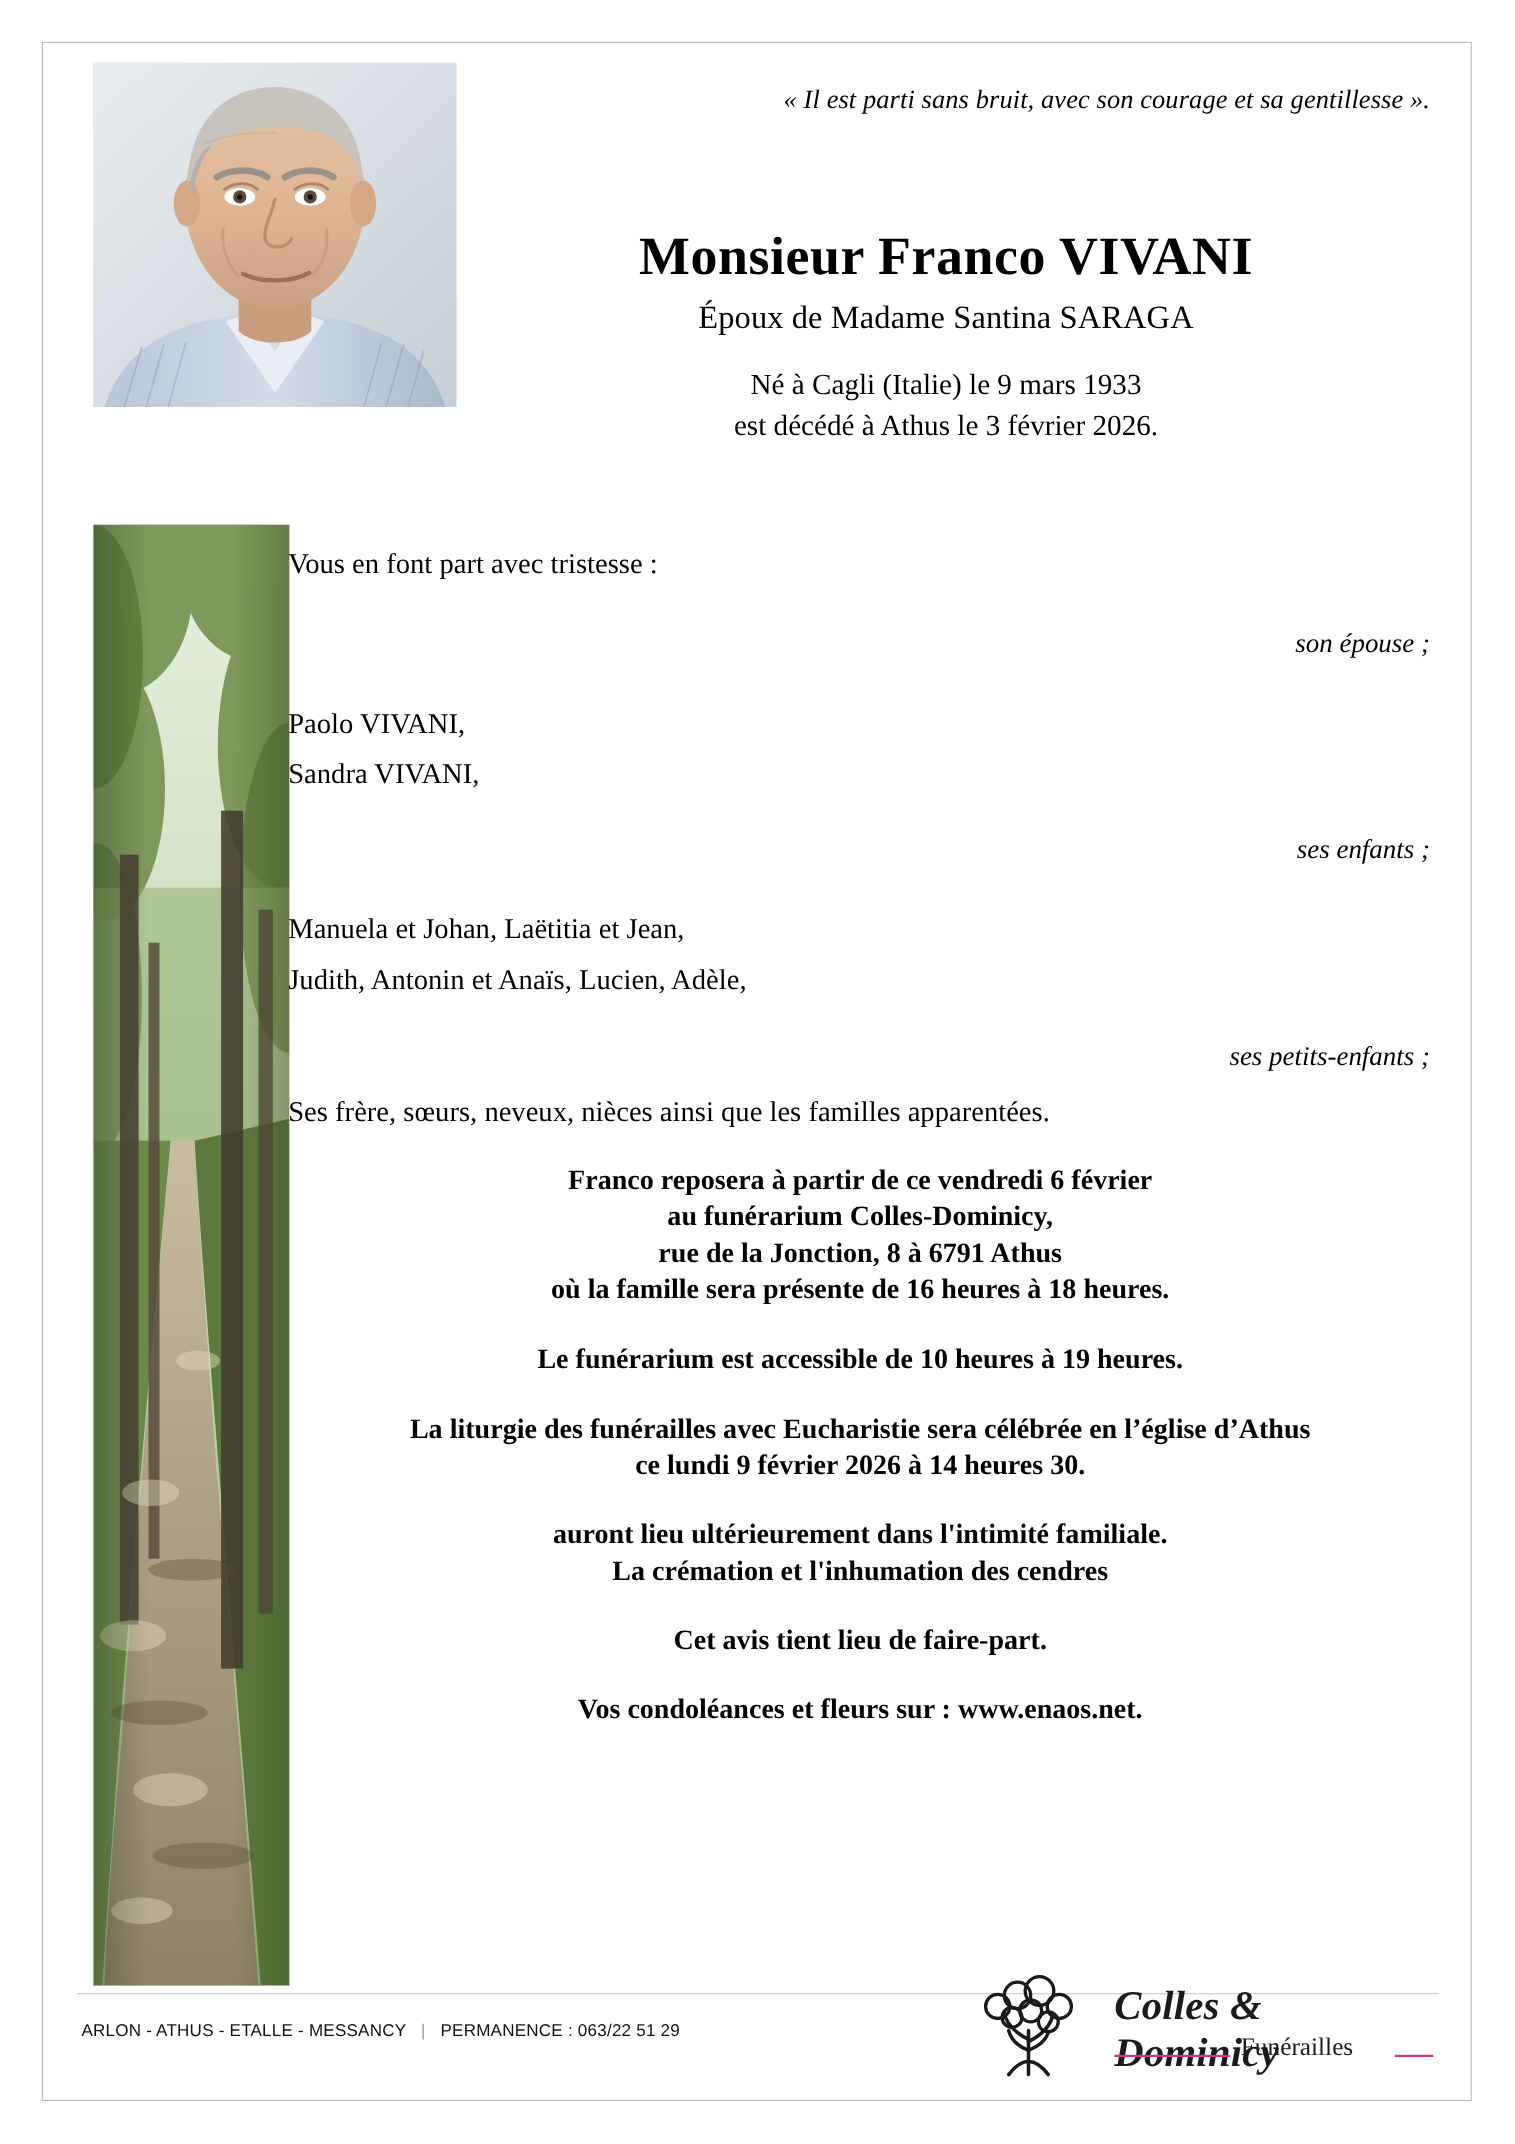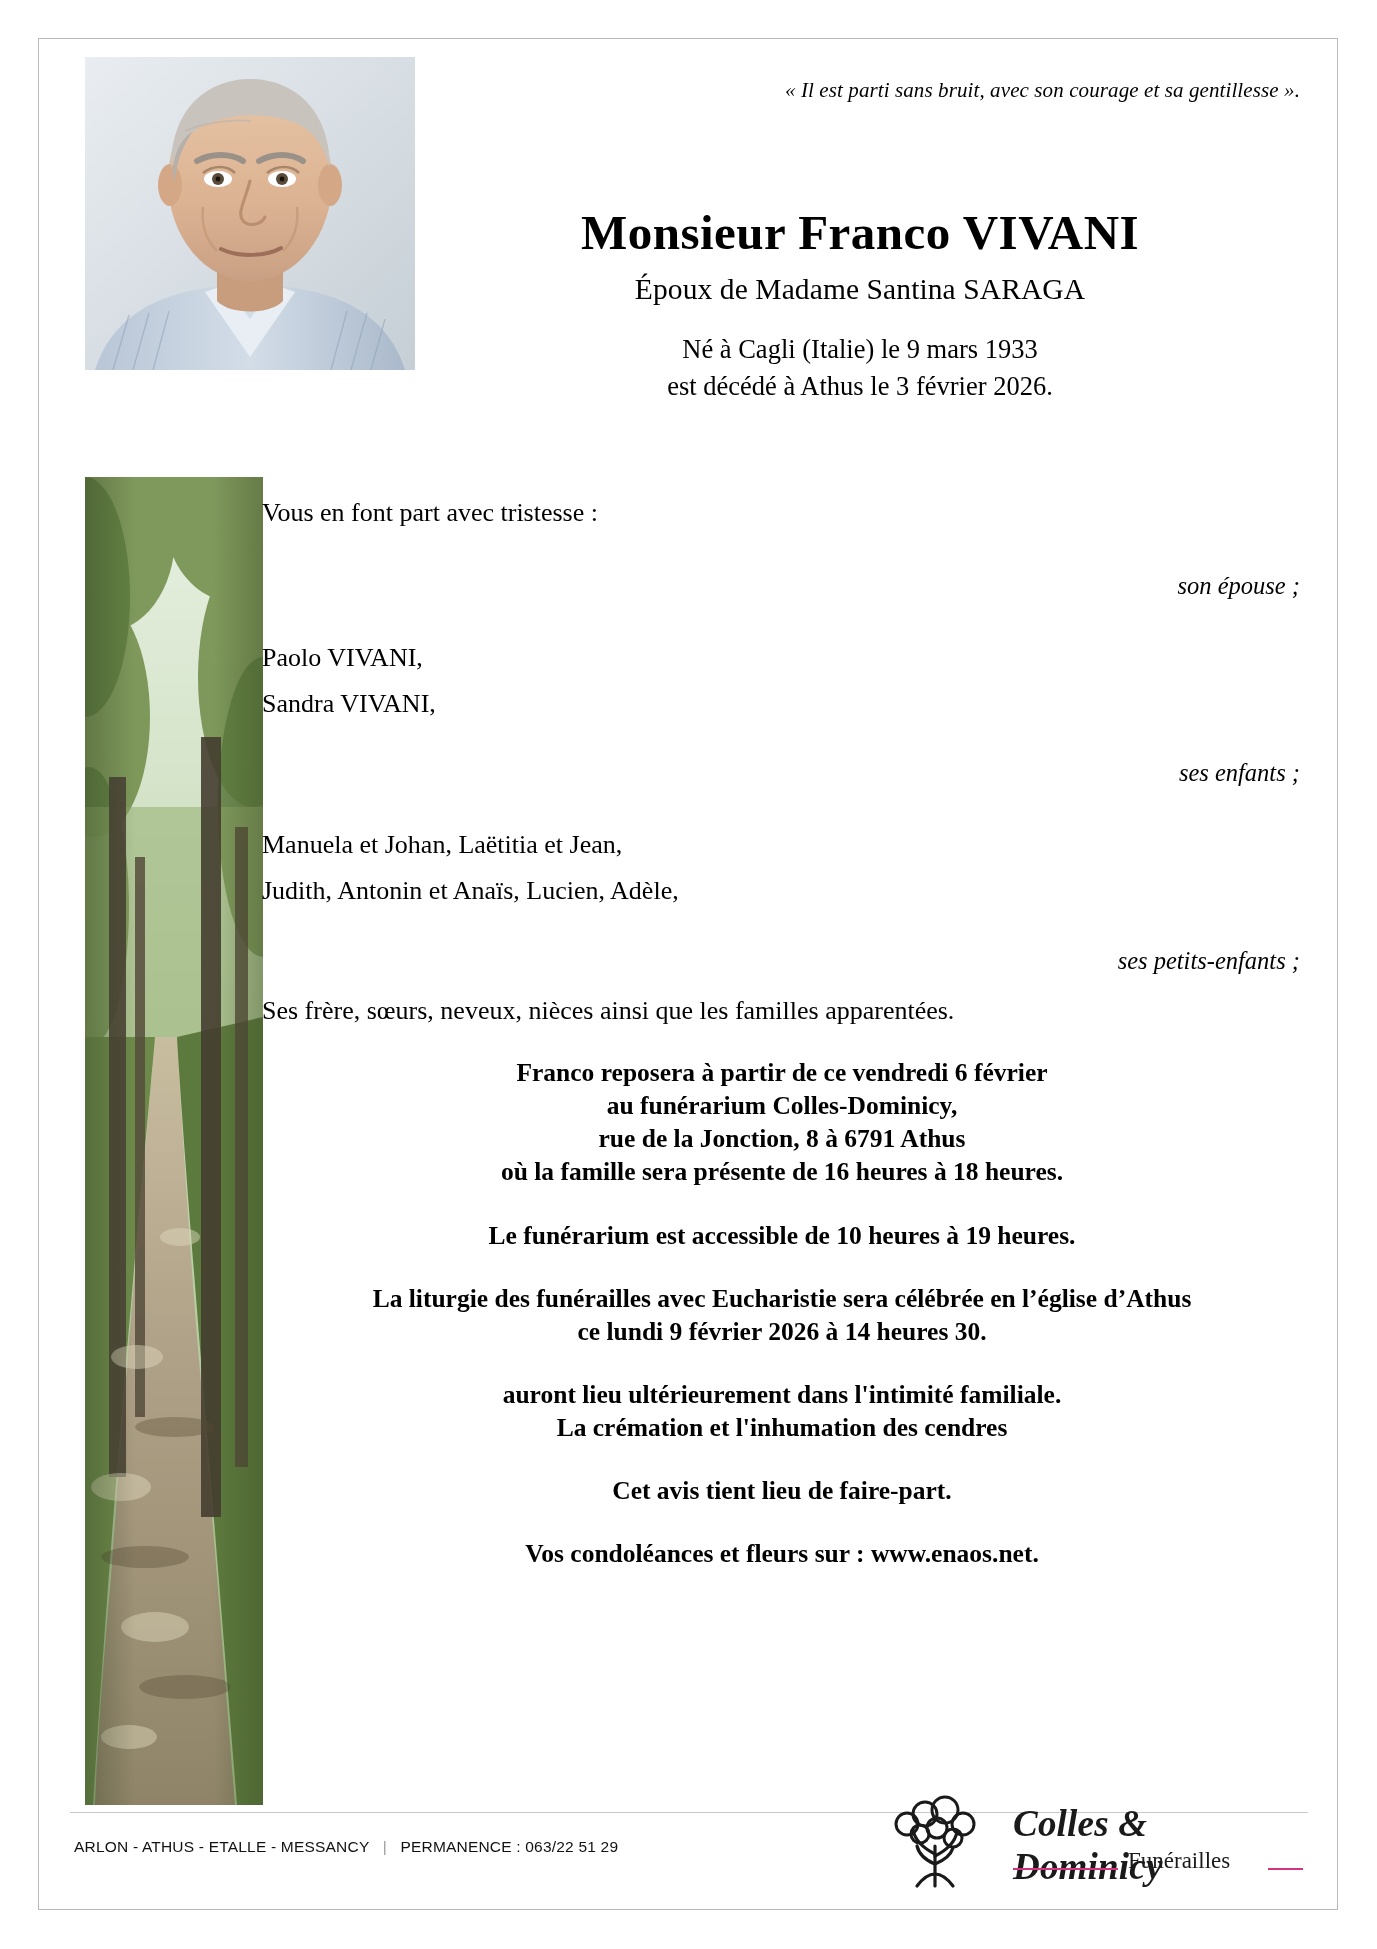--- a/index.html
+++ b/index.html
@@ -55,21 +55,21 @@
   .forest svg { display: block; }
 
   
   .epigraph {
     position: absolute;
     left: 480px;
     top: 78px;
     width: 820px;
     text-align: right;
     font-style: italic;
-    font-size: 21px;
+    font-size: 24px;
     letter-spacing: 0.1px;
   }
 
   
   .name-block {
     position: absolute;
     left: 420px;
     top: 205px;
     width: 880px;
     text-align: center;

